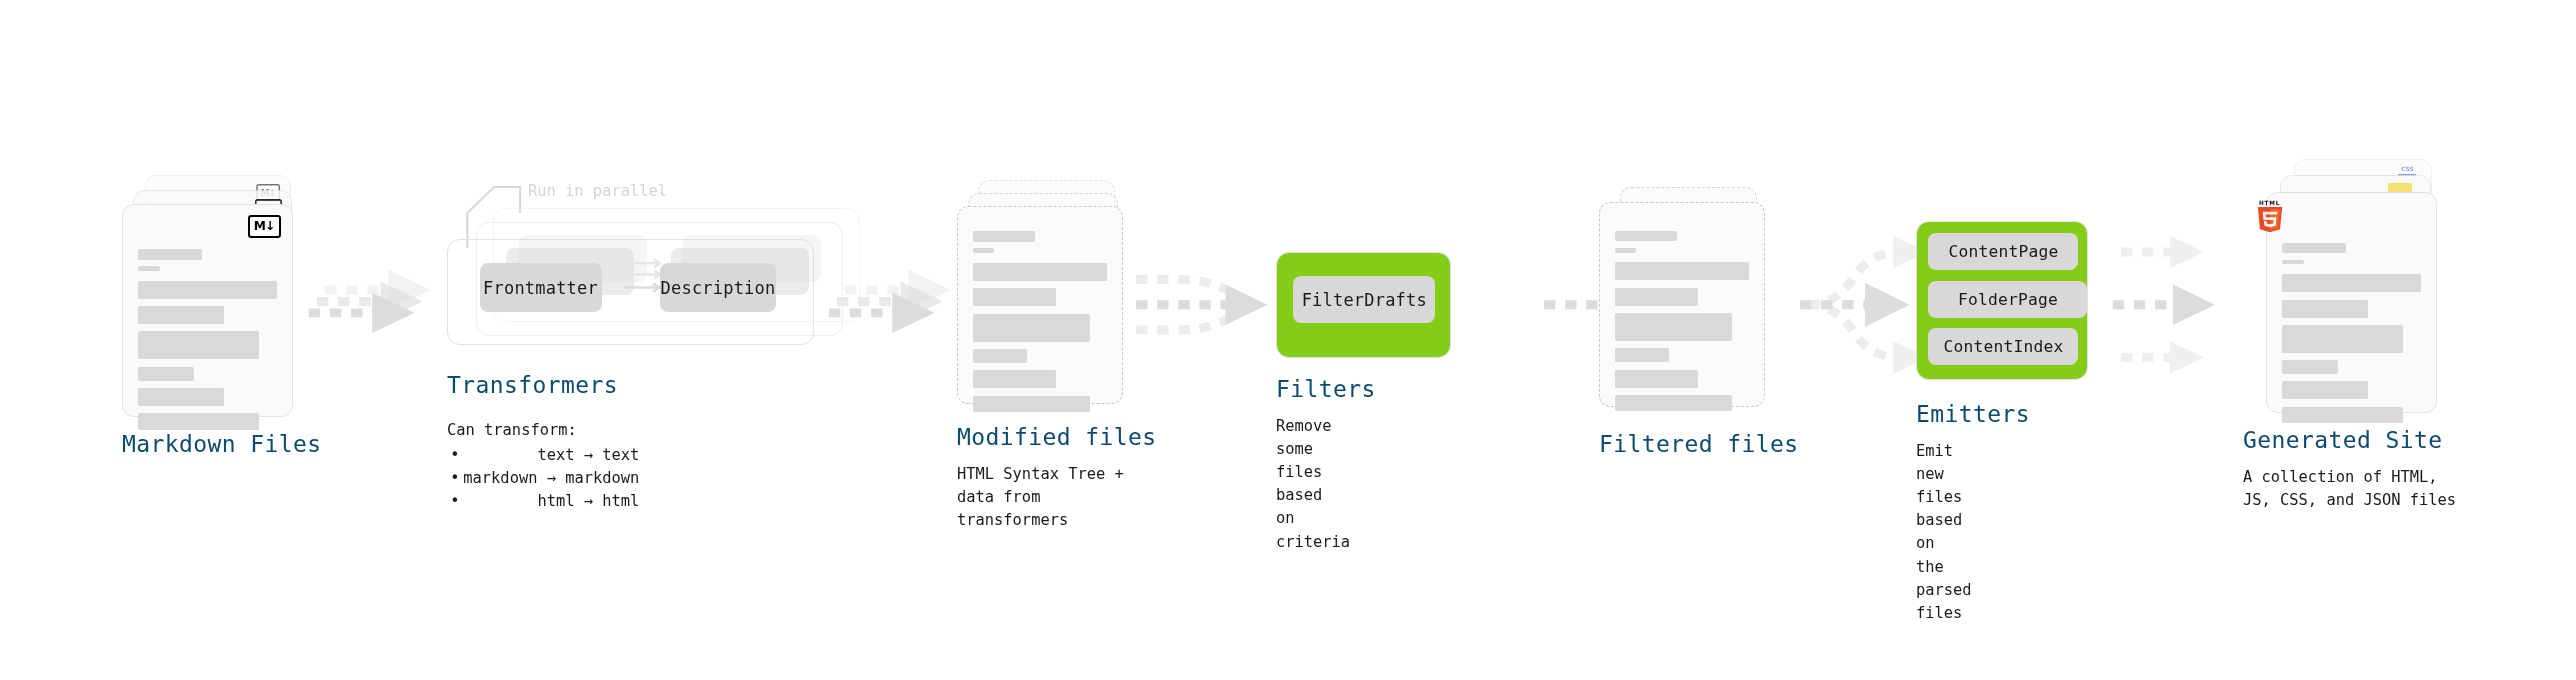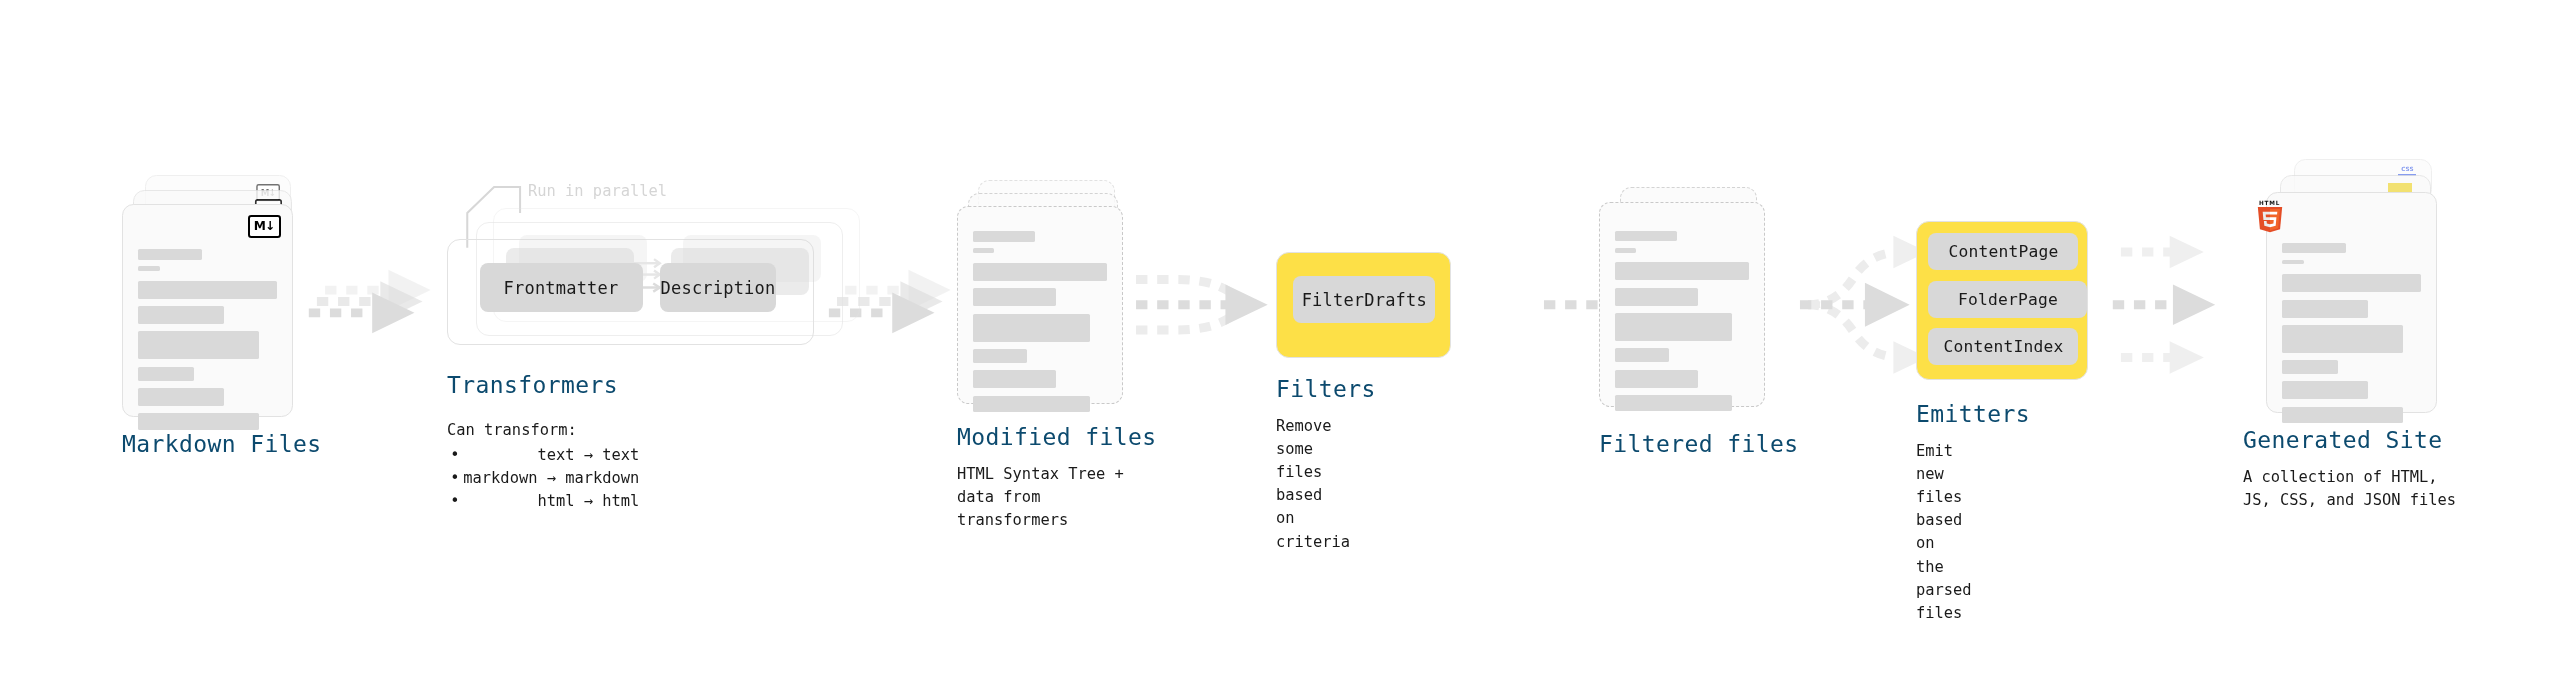--- a/index.html
+++ b/index.html
@@ -72,21 +72,21 @@
 
   .html5-badge {
     width: 28px; height: 32.5px;
     position: relative;
   }
   .js-badge  { width: 24.4px; height: 16.3px; background: #f0db4f; }
 
   
   .groupbox {
     position: absolute;
-    background: #fde047;
+    background: #84cc16;
     border: 1.6px solid #e2e2e2;
     border-radius: 13px;
     box-sizing: border-box;
   }
   .groupbox.ghost2 { opacity: .35; background: transparent; }
   .groupbox.ghost1 { opacity: .6;  background: transparent; }
 
   .chip {
     position: absolute;
     background: #d8d8d8;
@@ -271,21 +271,21 @@
         <polyline points="255,91 262,96 255,101"></polyline>
         <line x1="228" y1="110" x2="262" y2="110"></line>
         <polyline points="255,105 262,110 255,115"></polyline>
       </g>
       <g stroke="#dcdcdc" stroke-width="3" fill="none">
         <line x1="218" y1="126" x2="262" y2="126"></line>
         <polyline points="254,121 262,126 254,131"></polyline>
       </g>
     </svg>
 
-    <div class="chip" style="left:32.5px;  top:78px; width:163px; height:49px;">Frontmatter</div>
+    <div class="chip" style="left:32.5px;  top:78px; width:122px; height:49px;">Frontmatter</div>
     <div class="chip" style="left:213px; top:78px; width:116px; height:49px;">Description</div>
 
     <div class="title" style="left:0px; top:187px;">Transformers</div>
 
     <div class="bullets" style="left:0px; top:234px;">
       <p class="lead">Can transform:</p>
       <ul>
         <li>text → text</li>
         <li>markdown → markdown</li>
         <li>html → html</li>

